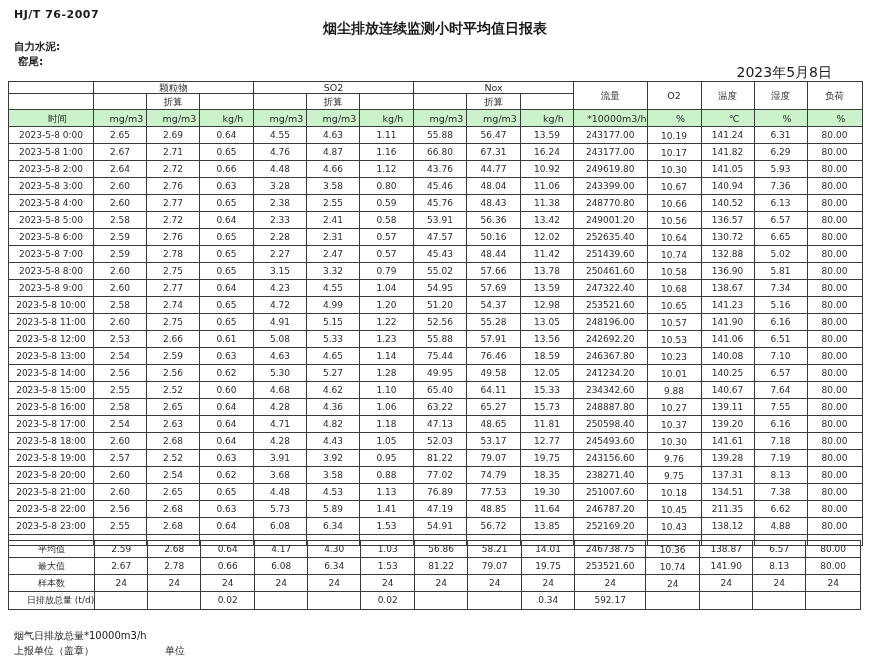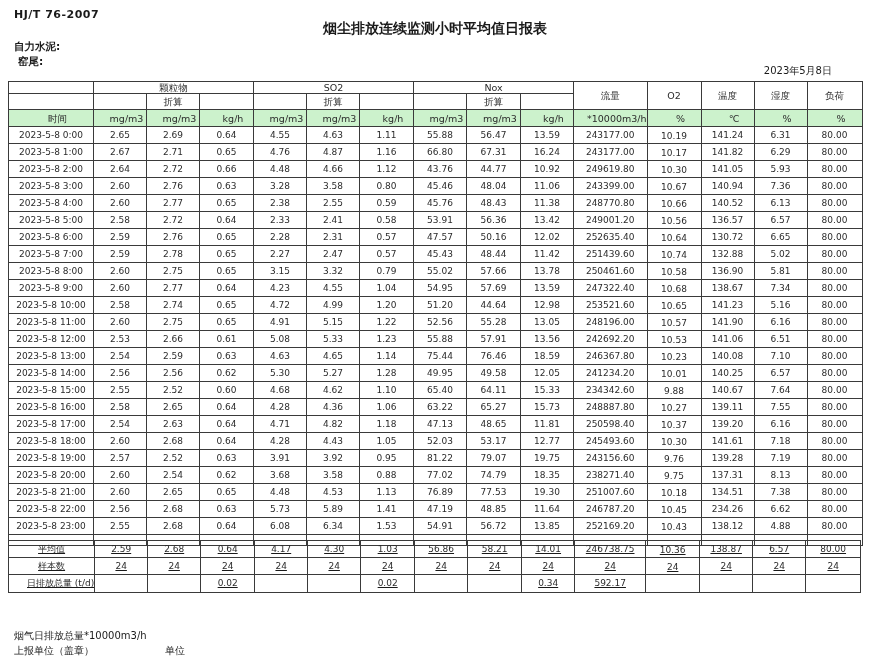--- a/index.html
+++ b/index.html
@@ -4,24 +4,24 @@
 <style>
   html,body{margin:0;padding:0;background:#fff;}
   .page{
     position:relative;width:870px;height:665px;background:#fff;overflow:hidden;
     font-family:"DejaVu Sans","Liberation Sans",sans-serif;color:#1a1a1a;
   }
   .std{position:absolute;left:14px;top:8px;font-weight:bold;font-size:11px;letter-spacing:.5px;}
   .title{position:absolute;left:0;top:20px;width:100%;text-align:center;font-weight:bold;font-size:14px;}
   .company{position:absolute;left:14px;top:40px;font-weight:bold;font-size:10.5px;}
   .kiln{position:absolute;left:18px;top:55px;font-weight:bold;font-size:10.5px;}
-  .date{position:absolute;top:64px;right:38px;font-size:10px;}
+  .date{position:absolute;top:64px;right:38px;font-size:14px;}
   table{border-collapse:collapse;table-layout:fixed;position:absolute;left:8px;}
   #main-table{top:81px;}
-  #summary-table{top:540px;text-decoration:underline;}
+  #summary-table{top:540px;}
   td{
     border:1px solid #3a3a3a;font-size:9px;text-align:center;vertical-align:middle;
     padding:0;overflow:hidden;white-space:nowrap;height:15px;line-height:11px;color:#2b2b2b;
   }
   tr.h1 td{height:11px;font-size:9.5px;}
   tr.h2 td{height:15px;font-size:9.5px;}
   tr.h3 td{height:16px;font-size:9.5px;background:var(--green,#ccf2cc);padding-left:13px;}
   tr.spacer td{height:9px;}
   tr.total-row td{height:16px;}
   td.o2{vertical-align:bottom;padding-bottom:1px;}
@@ -272,21 +272,21 @@
         </tr>
         <tr>
           <td>2023-5-8 10:00</td>
           <td>2.58</td>
           <td>2.74</td>
           <td>0.65</td>
           <td>4.72</td>
           <td>4.99</td>
           <td>1.20</td>
           <td>51.20</td>
-          <td>44.64</td>
+          <td>54.37</td>
           <td>12.98</td>
           <td>253521.60</td>
           <td class="o2">10.65</td>
           <td>141.23</td>
           <td>5.16</td>
           <td>80.00</td>
         </tr>
         <tr>
           <td>2023-5-8 11:00</td>
           <td>2.60</td>
@@ -480,21 +480,21 @@
           <td>2.68</td>
           <td>0.63</td>
           <td>5.73</td>
           <td>5.89</td>
           <td>1.41</td>
           <td>47.19</td>
           <td>48.85</td>
           <td>11.64</td>
           <td>246787.20</td>
           <td class="o2">10.45</td>
-          <td>234.26</td>
+          <td>211.35</td>
           <td>6.62</td>
           <td>80.00</td>
         </tr>
         <tr>
           <td>2023-5-8 23:00</td>
           <td>2.55</td>
           <td>2.68</td>
           <td>0.64</td>
           <td>6.08</td>
           <td>6.34</td>
@@ -558,20 +558,37 @@
           <td>56.86</td>
           <td>58.21</td>
           <td>14.01</td>
           <td>246738.75</td>
           <td class="o2">10.36</td>
           <td>138.87</td>
           <td>6.57</td>
           <td>80.00</td>
         </tr>
         <tr>
+          <td>最大值</td>
+          <td>2.67</td>
+          <td>2.78</td>
+          <td>0.66</td>
+          <td>6.08</td>
+          <td>6.34</td>
+          <td>1.53</td>
+          <td>81.22</td>
+          <td>79.07</td>
+          <td>19.75</td>
+          <td>253521.60</td>
+          <td class="o2">10.74</td>
+          <td>141.90</td>
+          <td>8.13</td>
+          <td>80.00</td>
+        </tr>
+        <tr>
           <td>样本数</td>
           <td>24</td>
           <td>24</td>
           <td>24</td>
           <td>24</td>
           <td>24</td>
           <td>24</td>
           <td>24</td>
           <td>24</td>
           <td>24</td>

